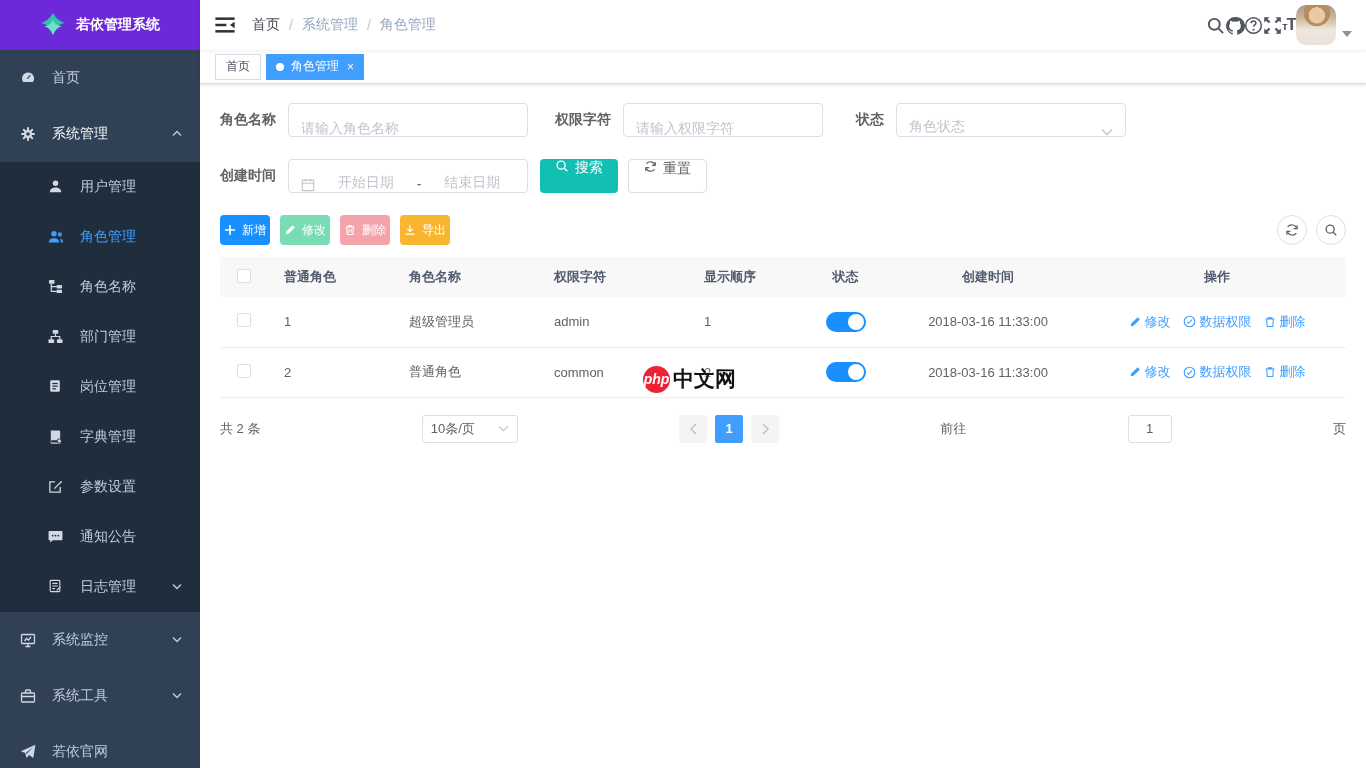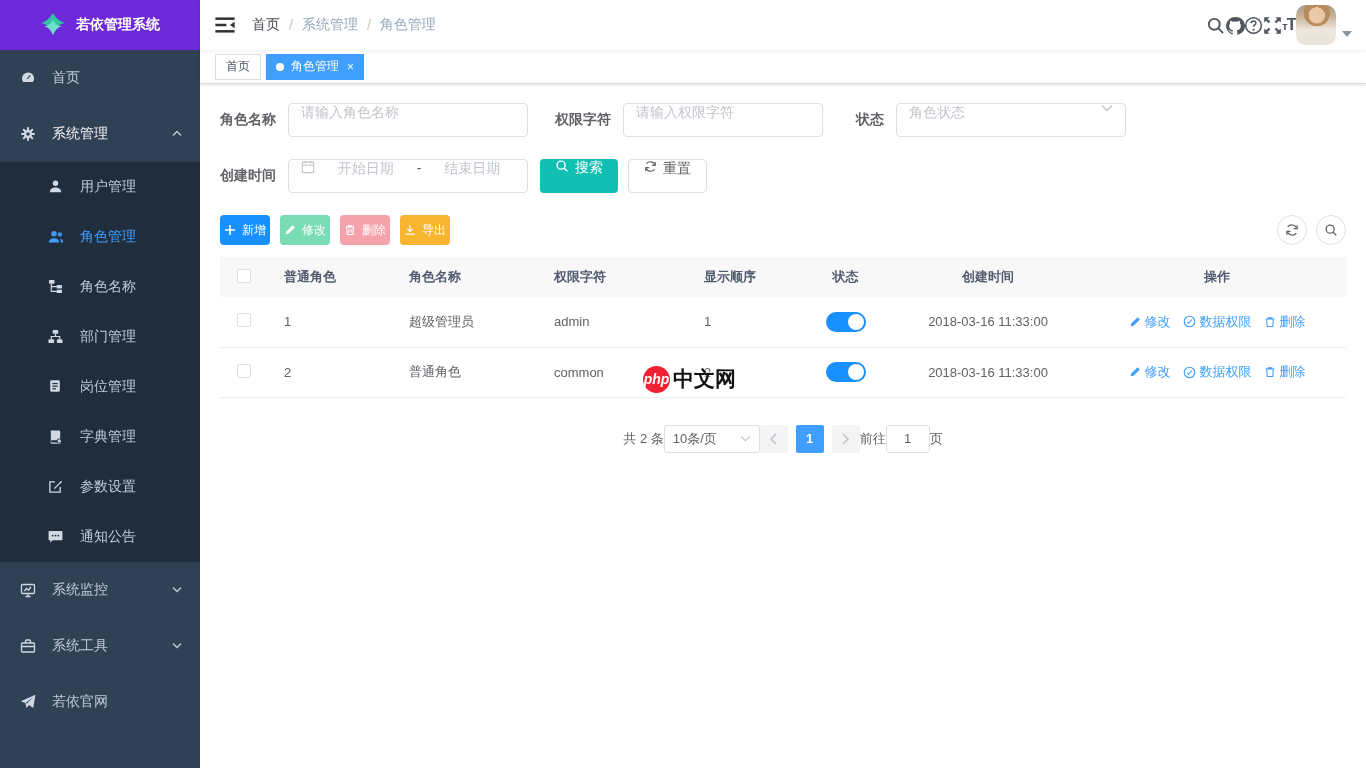--- a/index.html
+++ b/index.html
@@ -47,21 +47,21 @@
   .tag.active { background:#409EFF; border-color:#409EFF; color:#fff; padding:0 9px; }
   .tag-dot { width:8px; height:8px; border-radius:50%; background:#fff; margin-right:7px; }
   .tag-close { margin-left:8px; font-size:12px; line-height:1; opacity:.95; cursor:pointer; }
 
   .content { flex:1; background:#fff; padding:19px 20px; position:relative; }
 
   
   .filter-row { display:flex; align-items:center; margin-bottom:22px; }
   .f-item { display:flex; align-items:center; }
   .f-label { font-weight:bold; color:#606266; font-size:14px; margin-right:12px; white-space:nowrap; }
-  .inp { height:34px; border:1px solid #dcdfe6; border-radius:4px; display:flex; align-items:flex-start; padding:0 12px; color:#606266; background:#fff; }
+  .inp { height:34px; border:1px solid #dcdfe6; border-radius:4px; display:flex; align-items:flex-end; padding:0 12px; color:#606266; background:#fff; }
   .inp input { border:none; outline:none; width:100%; font-size:14px; color:#606266; font-family:inherit; background:transparent; }
   .inp input::placeholder { color:#c0c4cc; }
   .w240 { width:240px; } .w200 { width:200px; } .w230 { width:230px; }
   .select-box { justify-content:space-between; cursor:pointer; }
   .select-placeholder { color:#c0c4cc; }
   .chev { color:#c0c4cc; }
   .date-range { gap:8px; color:#c0c4cc; }
   .date-range .sep { color:#606266; }
   .date-range .ph { font-size:14px; flex:1; text-align:center; }
   .cal-icon { color:#c0c4cc; }
@@ -84,21 +84,21 @@
   thead th { background:#f8f8f9; height:40px; font-size:13px; color:#515a6e; font-weight:bold; text-align:left; padding:0 0 0 16px; }
   th.c, td.c { text-align:center; padding-left:0; }
   tbody td { height:50px; border-bottom:1px solid #ebeef5; font-size:13px; color:#606266; padding:0 0 0 16px; }
   .checkbox { width:14px; height:14px; border:1px solid #dcdfe6; border-radius:2px; background:#fff; display:inline-block; cursor:pointer; }
   .switch { width:40px; height:20px; border-radius:10px; background:#1890ff; position:relative; display:inline-block; cursor:pointer; vertical-align:middle; }
   .switch::after { content:""; position:absolute; right:2px; top:2px; width:16px; height:16px; border-radius:50%; background:#fff; }
   .row-actions { display:inline-flex; align-items:center; gap:12px; }
   .link { color:#409EFF; font-size:13px; display:inline-flex; align-items:center; gap:4px; cursor:pointer; white-space:nowrap; }
 
   
-  .pagination { display:flex; align-items:center; justify-content:center; margin-top:27px; gap:0; font-size:13px; color:#606266; }
+  .pagination { display:flex; align-items:center; justify-content:space-between; margin-top:17px; gap:0; font-size:13px; color:#606266; }
   .page-size { width:96px; height:28px; border:1px solid #dcdfe6; border-radius:3px; display:flex; align-items:center; justify-content:space-between; padding:0 8px; color:#606266; cursor:pointer; font-size:13px; }
   .pager { display:flex; align-items:center; gap:8px; }
   .pg-btn { width:28px; height:28px; border-radius:2px; background:#f4f4f5; display:flex; align-items:center; justify-content:center; color:#c0c4cc; cursor:pointer; }
   .pg-num { width:28px; height:28px; border-radius:2px; background:#409EFF; color:#fff; display:flex; align-items:center; justify-content:center; font-weight:bold; cursor:pointer; }
   .goto-input { width:44px; height:28px; border:1px solid #dcdfe6; border-radius:3px; text-align:center; font-size:13px; color:#606266; outline:none; font-family:inherit; }
 
   
   .watermark { position:absolute; left:443px; top:281px; display:flex; align-items:center; gap:3px; z-index:5; pointer-events:none; }
   .wm-badge { width:27px; height:27px; border-radius:50%; background:#e23; color:#fff; font-size:14px; font-style:italic; font-weight:bold; display:flex; align-items:center; justify-content:center;text-align:right; }
   .wm-text { font-size:21px; font-weight:bold; color:#111; text-shadow:0 0 2px #fff, 0 0 2px #fff; font-family:"DejaVu Sans",sans-serif; }
@@ -227,20 +227,35 @@
       <div class="menu-item">
         <span class="mi-icon">
             <svg width="15" height="15" viewBox="0 0 16 16">
               <path d="M1.5 2h13a.9.9 0 0 1 .9.9v8.2a.9.9 0 0 1-.9.9H5.2L2.4 14.4V12h-.9a.9.9 0 0 1-.9-.9V2.9a.9.9 0 0 1 .9-.9z" fill="currentColor"></path>
               <circle cx="5" cy="7" r=".95" fill="#1f2d3d"></circle>
               <circle cx="8" cy="7" r=".95" fill="#1f2d3d"></circle>
               <circle cx="11" cy="7" r=".95" fill="#1f2d3d"></circle>
             </svg>
           </span>
         <span>通知公告</span>
+      </div>
+      <div class="menu-item">
+        <span class="mi-icon">
+            <svg width="14" height="14" viewBox="0 0 16 16" fill="none" stroke="currentColor" stroke-width="1.3">
+              <rect x="2.5" y="1.5" width="11" height="13" rx="1"></rect>
+              <path d="M5 5h6M5 8h6M5 11h3"></path>
+              <path d="M10 13l4-4" stroke-width="1.6"></path>
+            </svg>
+          </span>
+        <span>日志管理</span>
+        <span class="mi-arrow">
+            <svg width="10" height="7" viewBox="0 0 10 7" fill="none" stroke="currentColor" stroke-width="1.4">
+              <path d="M1 1.5l4 4 4-4"></path>
+            </svg>
+          </span>
       </div>
     </div>
 
     <div class="menu-item">
       <span class="mi-icon">
           <svg width="16" height="16" viewBox="0 0 16 16" fill="none" stroke="currentColor" stroke-width="1.3">
             <rect x="1.5" y="2.5" width="13" height="9" rx="1"></rect>
             <path d="M5.5 14.5h5M8 11.5v3M4.5 9l2-2.5 2 1.5 2.5-3"></path>
           </svg>
         </span>

